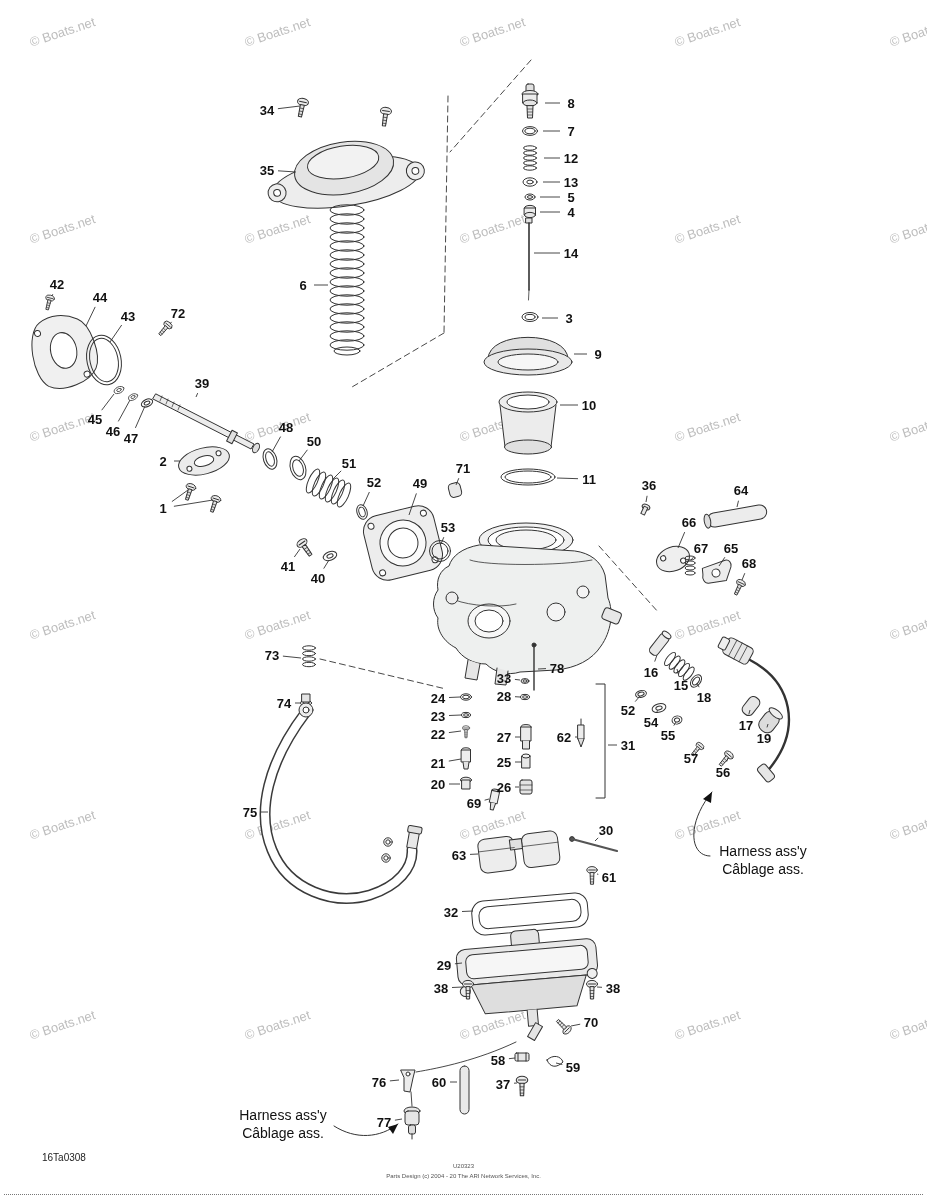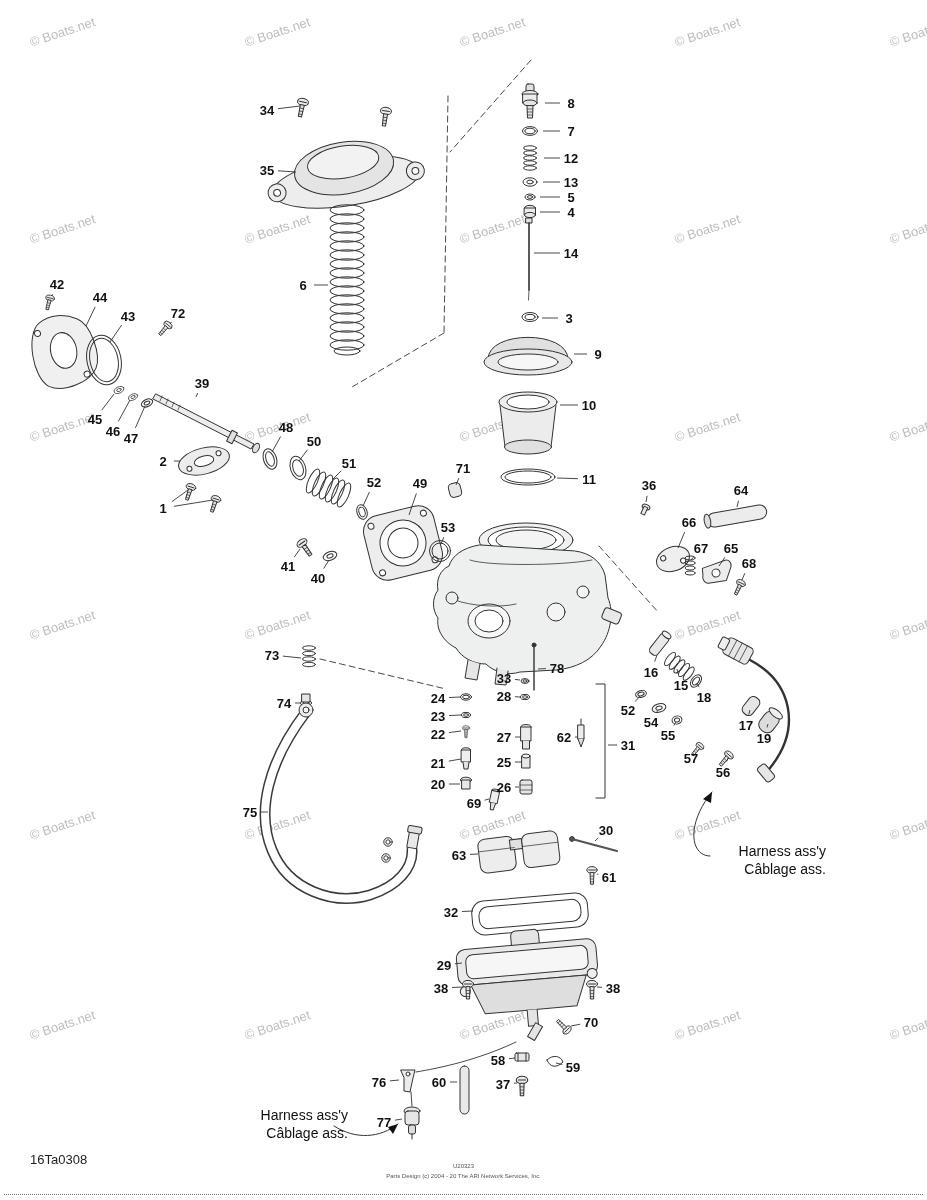--- a/index.html
+++ b/index.html
@@ -5,24 +5,24 @@
   html,body{margin:0;padding:0;background:#fff;}
   .page{position:relative;width:927px;height:1200px;background:#fff;overflow:hidden;
         font-family:"Liberation Sans",sans-serif;}
   #watermark-layer{position:absolute;inset:0;z-index:0;}
   .wm{position:absolute;color:#bdbdbd;font-size:13px;white-space:nowrap;
       transform-origin:left center;}
   #art{position:absolute;left:0;top:0;z-index:1;}
   #callout-layer{position:absolute;left:0;top:0;z-index:3;}
   .callout{font-family:"Liberation Sans",sans-serif;font-size:13px;font-weight:700;fill:#111;}
   .leader{stroke:#333;stroke-width:.9;}
-  .harness{position:absolute;z-index:4;text-align:right;font-size:14px;color:#111;line-height:1.3;}
+  .harness{position:absolute;z-index:4;text-align:center;font-size:14px;color:#111;line-height:1.3;}
   .harness-right{left:700px;top:842px;width:126px;}
   .harness-bottom{left:218px;top:1106px;width:130px;}
-  .code{position:absolute;left:30px;top:1152px;font-size:13px;color:#222;z-index:4;}
+  .code{position:absolute;left:42px;top:1152px;font-size:10px;color:#222;z-index:4;}
   .micro{position:absolute;left:0;right:0;top:1162px;text-align:center;font-size:6px;
          color:#555;z-index:4;line-height:1.6;}
   .bottom-rule{position:absolute;left:4px;right:4px;top:1194px;border-top:1px dotted #777;z-index:4;}
 </style>
 </head>
 <body>
 
 <div class="page">
 
   <div id="watermark-layer">

